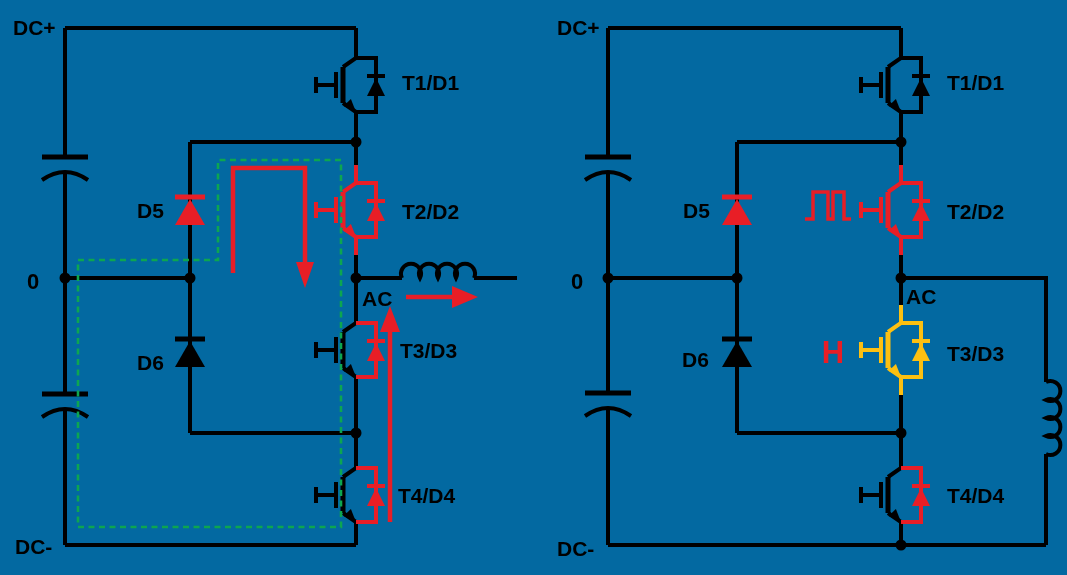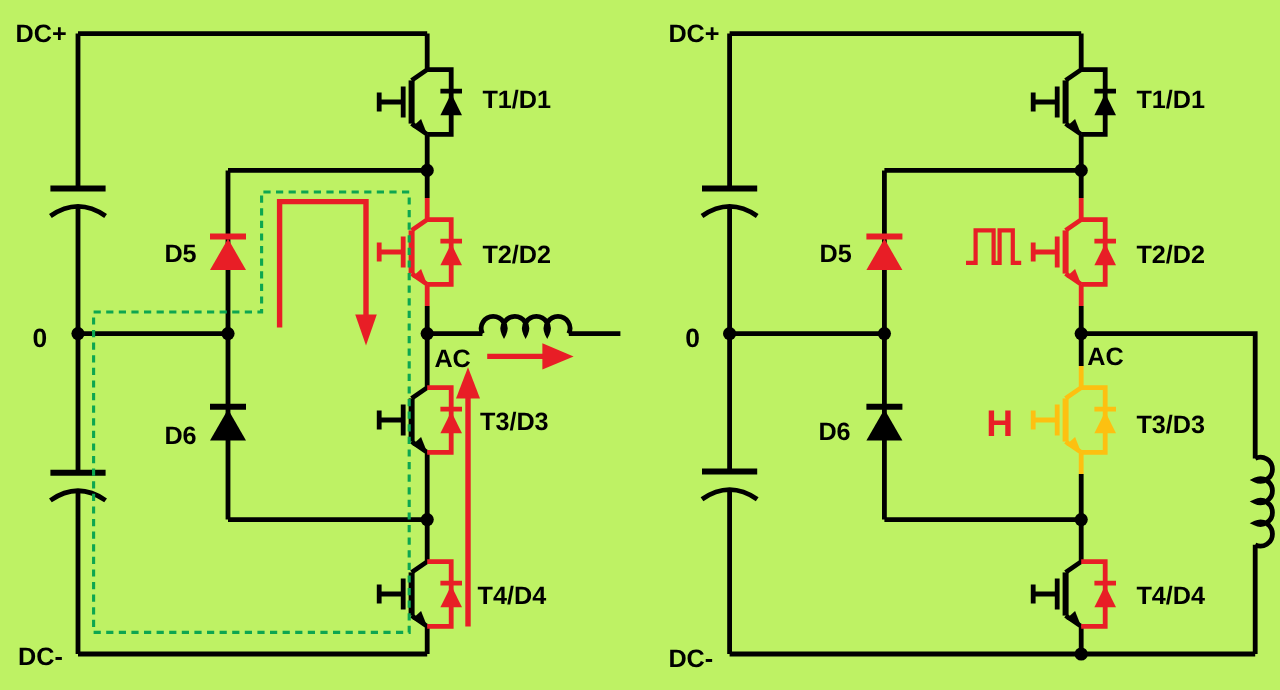--- a/index.html
+++ b/index.html
@@ -1,16 +1,16 @@
 <!DOCTYPE html>
 <html style="--wire: #000000; --red: #e81e26; --green: #0da650; --gold: #fdc011;"><head>
 <meta charset="utf-8">
 <style>
   html,body{margin:0;padding:0;background:#ffffff;}
-  .stage{width:1067px;height:575px;position:relative;background:#bef264;overflow:hidden;}
+  .stage{width:1067px;height:575px;position:relative;background:#0369a1;overflow:hidden;}
   svg{display:block;}
   
   .w   {stroke:var(--wire);stroke-width:4;fill:none;stroke-linejoin:miter;}
   .dot {fill:var(--wire);stroke:none;}
   
   .blk {color:var(--wire);}
   .red {color:var(--red);}
   .gold{color:var(--gold);}
   .sym-ln  {stroke:currentColor;stroke-width:4;fill:none;}
   .sym-ln5 {stroke:currentColor;stroke-width:5;fill:none;}

